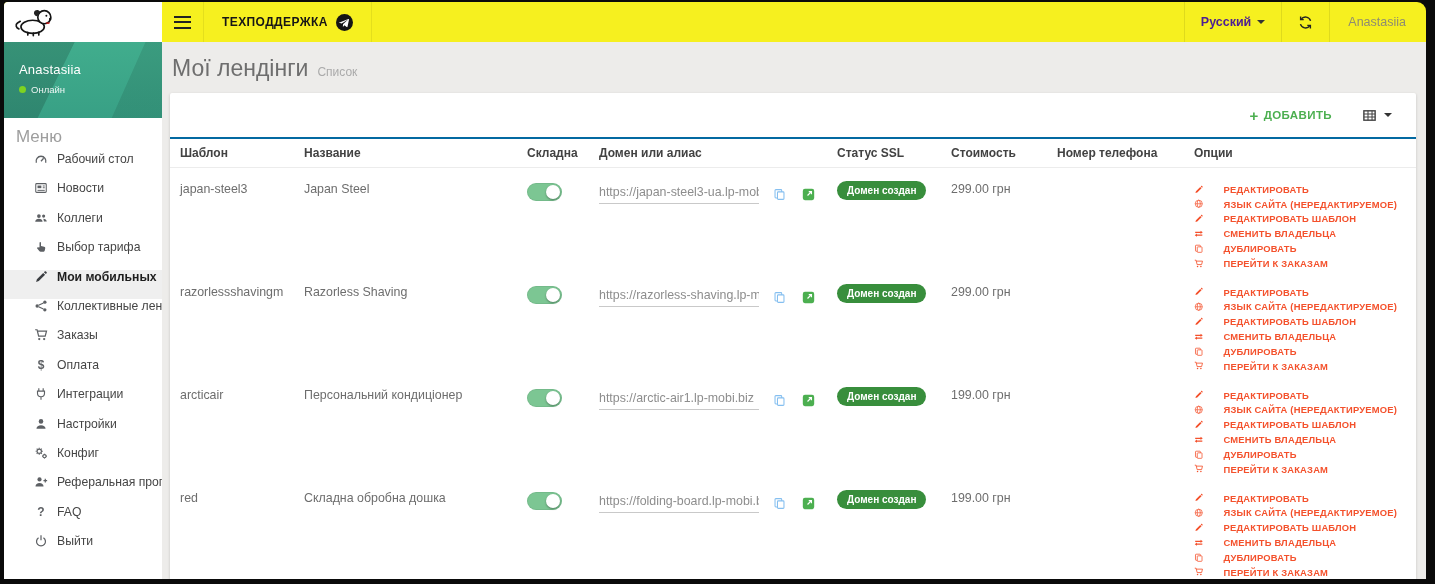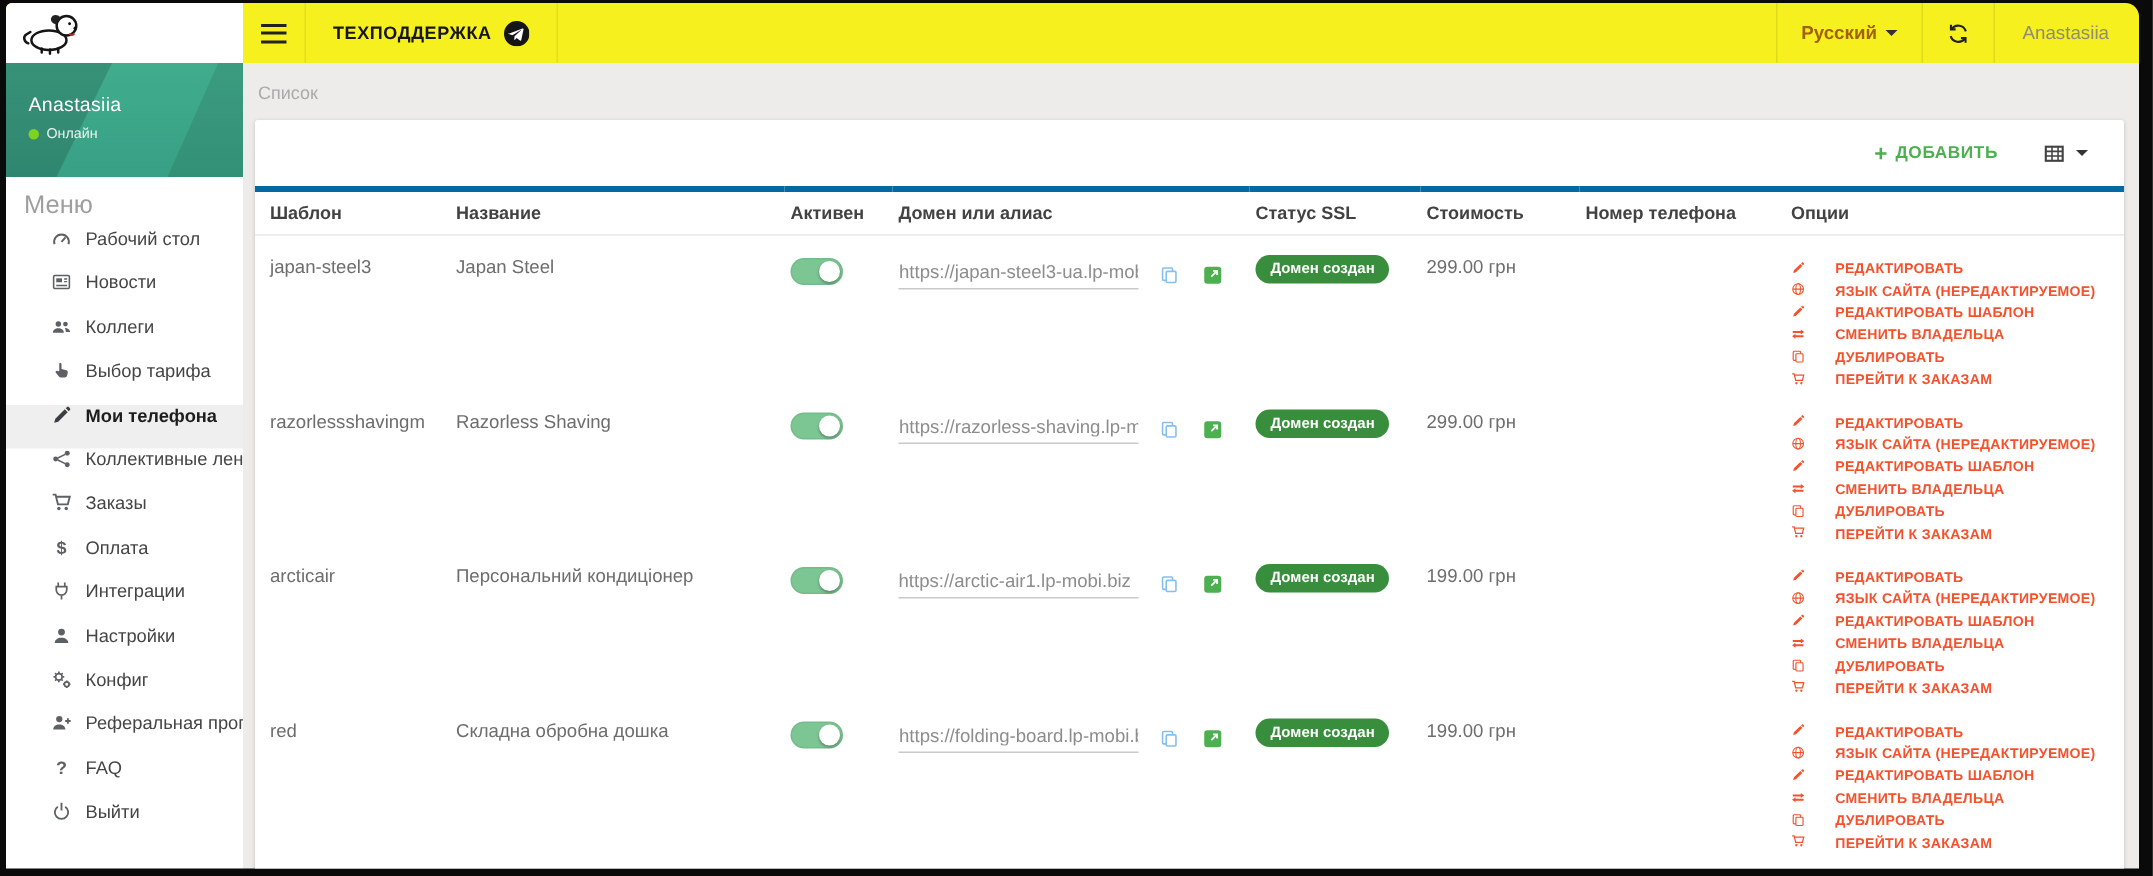--- a/index.html
+++ b/index.html
@@ -21,21 +21,21 @@
   .burger-zone { width:42px; display:flex; align-items:center; justify-content:center;
     border-right:1px solid rgba(0,0,0,.07); cursor:pointer; }
   .burger { width:17px; height:13px; border-top:2px solid #222; border-bottom:2px solid #222; position:relative; }
   .burger::after { content:""; position:absolute; left:0; right:0; top:50%; margin-top:-1px; height:2px; background:#222; }
   .support { display:flex; align-items:center; gap:8px; padding:0 18px;
     border-right:1px solid rgba(0,0,0,.07); cursor:pointer; }
   .support-label { font-size:12px; font-weight:700; color:#161616; letter-spacing:.4px; }
   .tg-ico { width:17px; height:17px; }
   .topbar-right { margin-left:auto; display:flex; align-items:stretch; }
   .tb-item { display:flex; align-items:center; padding:0 16px; border-left:1px solid rgba(0,0,0,.09); cursor:pointer; }
-  .lang { font-size:12.5px; font-weight:700; color:#a16207; display:flex; align-items:center; gap:6px; }
+  .lang { font-size:12.5px; font-weight:700; color:#4c1d95; display:flex; align-items:center; gap:6px; }
   .caret { width:0; height:0; border-left:4px solid transparent; border-right:4px solid transparent;
     border-top:4.5px solid #333; display:inline-block; }
   .sync-ico { width:15px; height:15px; color:#222; }
   .tb-user { font-size:12.5px; color:#8e8c72; padding:0 20px 0 18px; }
 
   
   .sidebar { position:absolute; left:4px; top:42px; width:158px; bottom:5px; background:#fff; overflow:hidden; }
   .user-box { height:76px; position:relative; padding:20px 0 0 15px;
     background:
       linear-gradient(116deg, rgba(0,0,0,.16) 0 36%, rgba(0,0,0,0) 36.5%),
@@ -63,21 +63,21 @@
   .card-toolbar { height:44px; display:flex; align-items:center; justify-content:flex-end;
     gap:30px; padding-right:24px; }
   .add-btn { display:flex; align-items:center; gap:5px; color:var(--accent-green,#4caf50);
     font-size:11.5px; font-weight:700; letter-spacing:.4px; cursor:pointer; }
   .add-plus { font-size:15px; font-weight:700; line-height:1; }
   .grid-btn { display:flex; align-items:center; gap:7px; cursor:pointer; color:#424242; }
   .grid-ico { width:15px; height:15px; }
 
   table { width:100%; border-collapse:collapse; table-layout:fixed; }
   thead th { text-align:left; font-size:12px; font-weight:700; color:#424242;
-    padding:7px 4px; border-top:4px solid #0369a1; border-bottom:1px solid #ececec; white-space:nowrap; }
+    padding:7px 4px; border-top:2px solid #0369a1; border-bottom:1px solid #ececec; white-space:nowrap; }
   th:first-child, td:first-child { padding-left:10px; }
   tbody tr { height:103px; }
   tbody td { vertical-align:top; padding:14px 4px 0 4px; font-size:12.4px; color:#6d6d6d; white-space:nowrap; }
 
   .toggle { width:35px; height:18px; border-radius:9px; background:var(--toggle-green,#7cc693);
     position:relative; margin-top:1px; cursor:pointer; box-shadow:inset 0 0 0 1px rgba(0,0,0,.06); }
   .knob { position:absolute; right:2px; top:2px; width:14px; height:14px; border-radius:50%;
     background:#fff; box-shadow:0 1px 2px rgba(0,0,0,.35); }
 
   .domain-cell { padding-top:17px !important; }
@@ -272,21 +272,21 @@
     <div class="mi">
       <svg class="mi-ico">
           <use href="#s-hand"></use>
         </svg>
       <span>Выбор тарифа</span>
       </div>
     <div class="mi active">
       <svg class="mi-ico">
           <use href="#s-pencil"></use>
         </svg>
-      <span>Мои телефона</span>
+      <span>Мои мобильных</span>
       </div>
     <div class="mi">
       <svg class="mi-ico">
           <use href="#s-share"></use>
         </svg>
       <span>Коллективные лендинги</span>
       </div>
     <div class="mi">
       <svg class="mi-ico">
           <use href="#s-cart"></use>
@@ -328,20 +328,21 @@
     <div class="mi">
       <svg class="mi-ico">
           <use href="#s-power"></use>
         </svg>
       <span>Выйти</span>
       </div>
   </div>
 
   <div class="main">
     <div class="page-head">
+      <span class="page-title">Мої лендінги</span>
       <span class="page-sub">Список</span>
     </div>
 
     <div class="card">
       <div class="card-toolbar">
         <div class="add-btn">
           <span class="add-plus">+</span>
           <span>ДОБАВИТЬ</span>
         </div>
         <div class="grid-btn">
@@ -360,21 +361,21 @@
             <col style="width:238px">
           <col style="width:114px">
             <col style="width:106px">
             <col style="width:137px">
             <col>
         </colgroup>
         <thead>
           <tr>
             <th>Шаблон</th>
             <th>Название</th>
-            <th>Активен</th>
+            <th>Складна</th>
             <th>Домен или алиас</th>
             <th>Статус SSL</th>
             <th>Стоимость</th>
             <th>Номер телефона</th>
             <th>Опции</th>
           </tr>
         </thead>
         <tbody>
 
           <tr>

